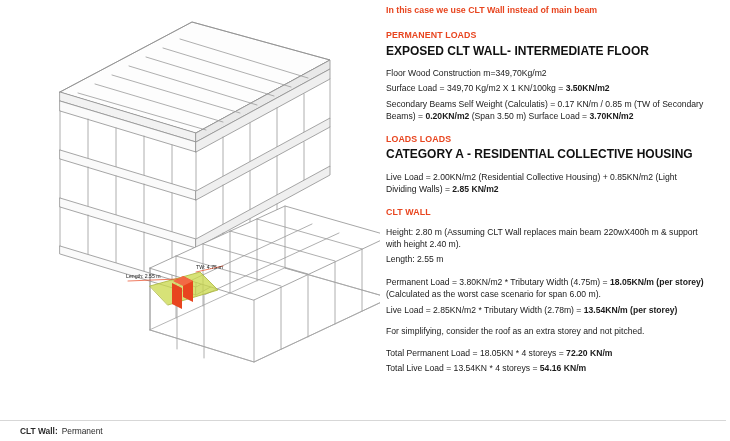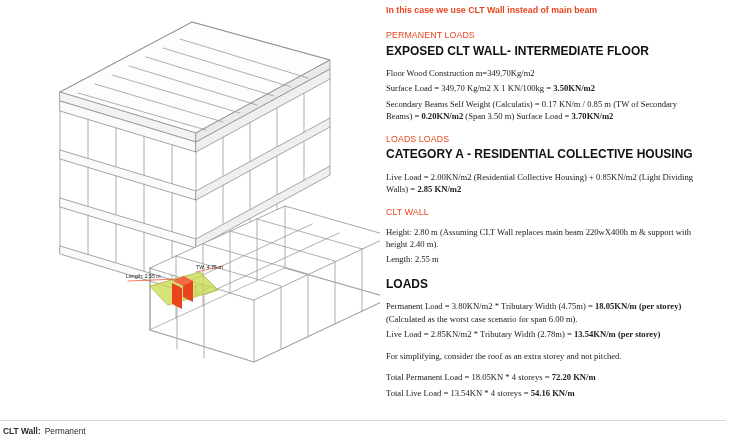--- a/index.html
+++ b/index.html
@@ -47,36 +47,35 @@
     width: 350px;
     height: 420px;
     padding: 4px 10px 0 6px;
     box-sizing: border-box;
     color: #111111;
     font-size: 8.6px;
     line-height: 1.45;
   }
   .heading-accent {
     color: #e8451f;
-    font-weight: normal;
+    font-weight: bold;
     font-size: 8.8px;
     margin: 0 0 1px 0;
     letter-spacing: 0.1px;
   }
   .subheading {
     color: #111111;
     font-weight: bold;
     font-size: 12px;
     margin: 0 0 7px 0;
   }
   .para {
     margin: 0 16px 3px 0;
     font-size: 8.6px;
     color: #1a1a1a;
-    font-family: Liberation Serif, serif;
   }
   .para b { font-weight: bold; }
   .block { margin-bottom: 10px; }
   .topline {
     color: #e8451f;
     font-weight: bold;
     font-size: 8.8px;
     margin: 0 0 12px 0;
   }
   .spacer-sm { height: 6px; }
@@ -86,21 +85,21 @@
     left: 0;
     bottom: 0;
     width: 730px;
     height: 21px;
     background: #ffffff;
     border-top: 1px solid #d7d7d7;
     display: flex;
     align-items: center;
     font-size: 8.4px;
     color: #2a2a2a;
-    padding-left: 3px;
+    padding-left: 20px;
     box-sizing: border-box;
   }
   .caption-bar .cap-title {
     font-weight: bold;
     margin-right: 4px;
   }
   .right-rail {
     position: absolute;
     right: 0;
     top: 0;
@@ -259,21 +258,20 @@
       </div>
 
       <div class="block">
         <p class="heading-accent">CLT WALL</p>
         <div class="spacer-sm"></div>
         <p class="para">Height: 2.80 m (Assuming CLT Wall replaces main beam 220wX400h m &amp; support with height 2.40 m).</p>
         <p class="para">Length: 2.55 m</p>
       </div>
 
       <div class="block">
-        <p class="subheading">LOADS</p>
         <p class="para"><span>Permanent Load = 3.80KN/m2 * Tributary Width (4.75m) = </span><b>18.05KN/m  (per storey)</b><span>(Calculated as the worst case scenario for span 6.00 m).</span></p>
         <p class="para"><span>Live Load = 2.85KN/m2 * Tributary Width (2.78m) = </span><b>13.54KN/m (per storey)</b></p>
         <div class="spacer-sm"></div>
         <p class="para">For simplifying, consider the roof as an extra storey and not pitched.</p>
         <div class="spacer-sm"></div>
         <p class="para"><span>Total Permanent Load = 18.05KN * 4 storeys = </span><b>72.20 KN/m</b></p>
         <p class="para"><span>Total Live Load = 13.54KN * 4 storeys = </span><b>54.16 KN/m</b></p>
       </div>
 
     </div>

